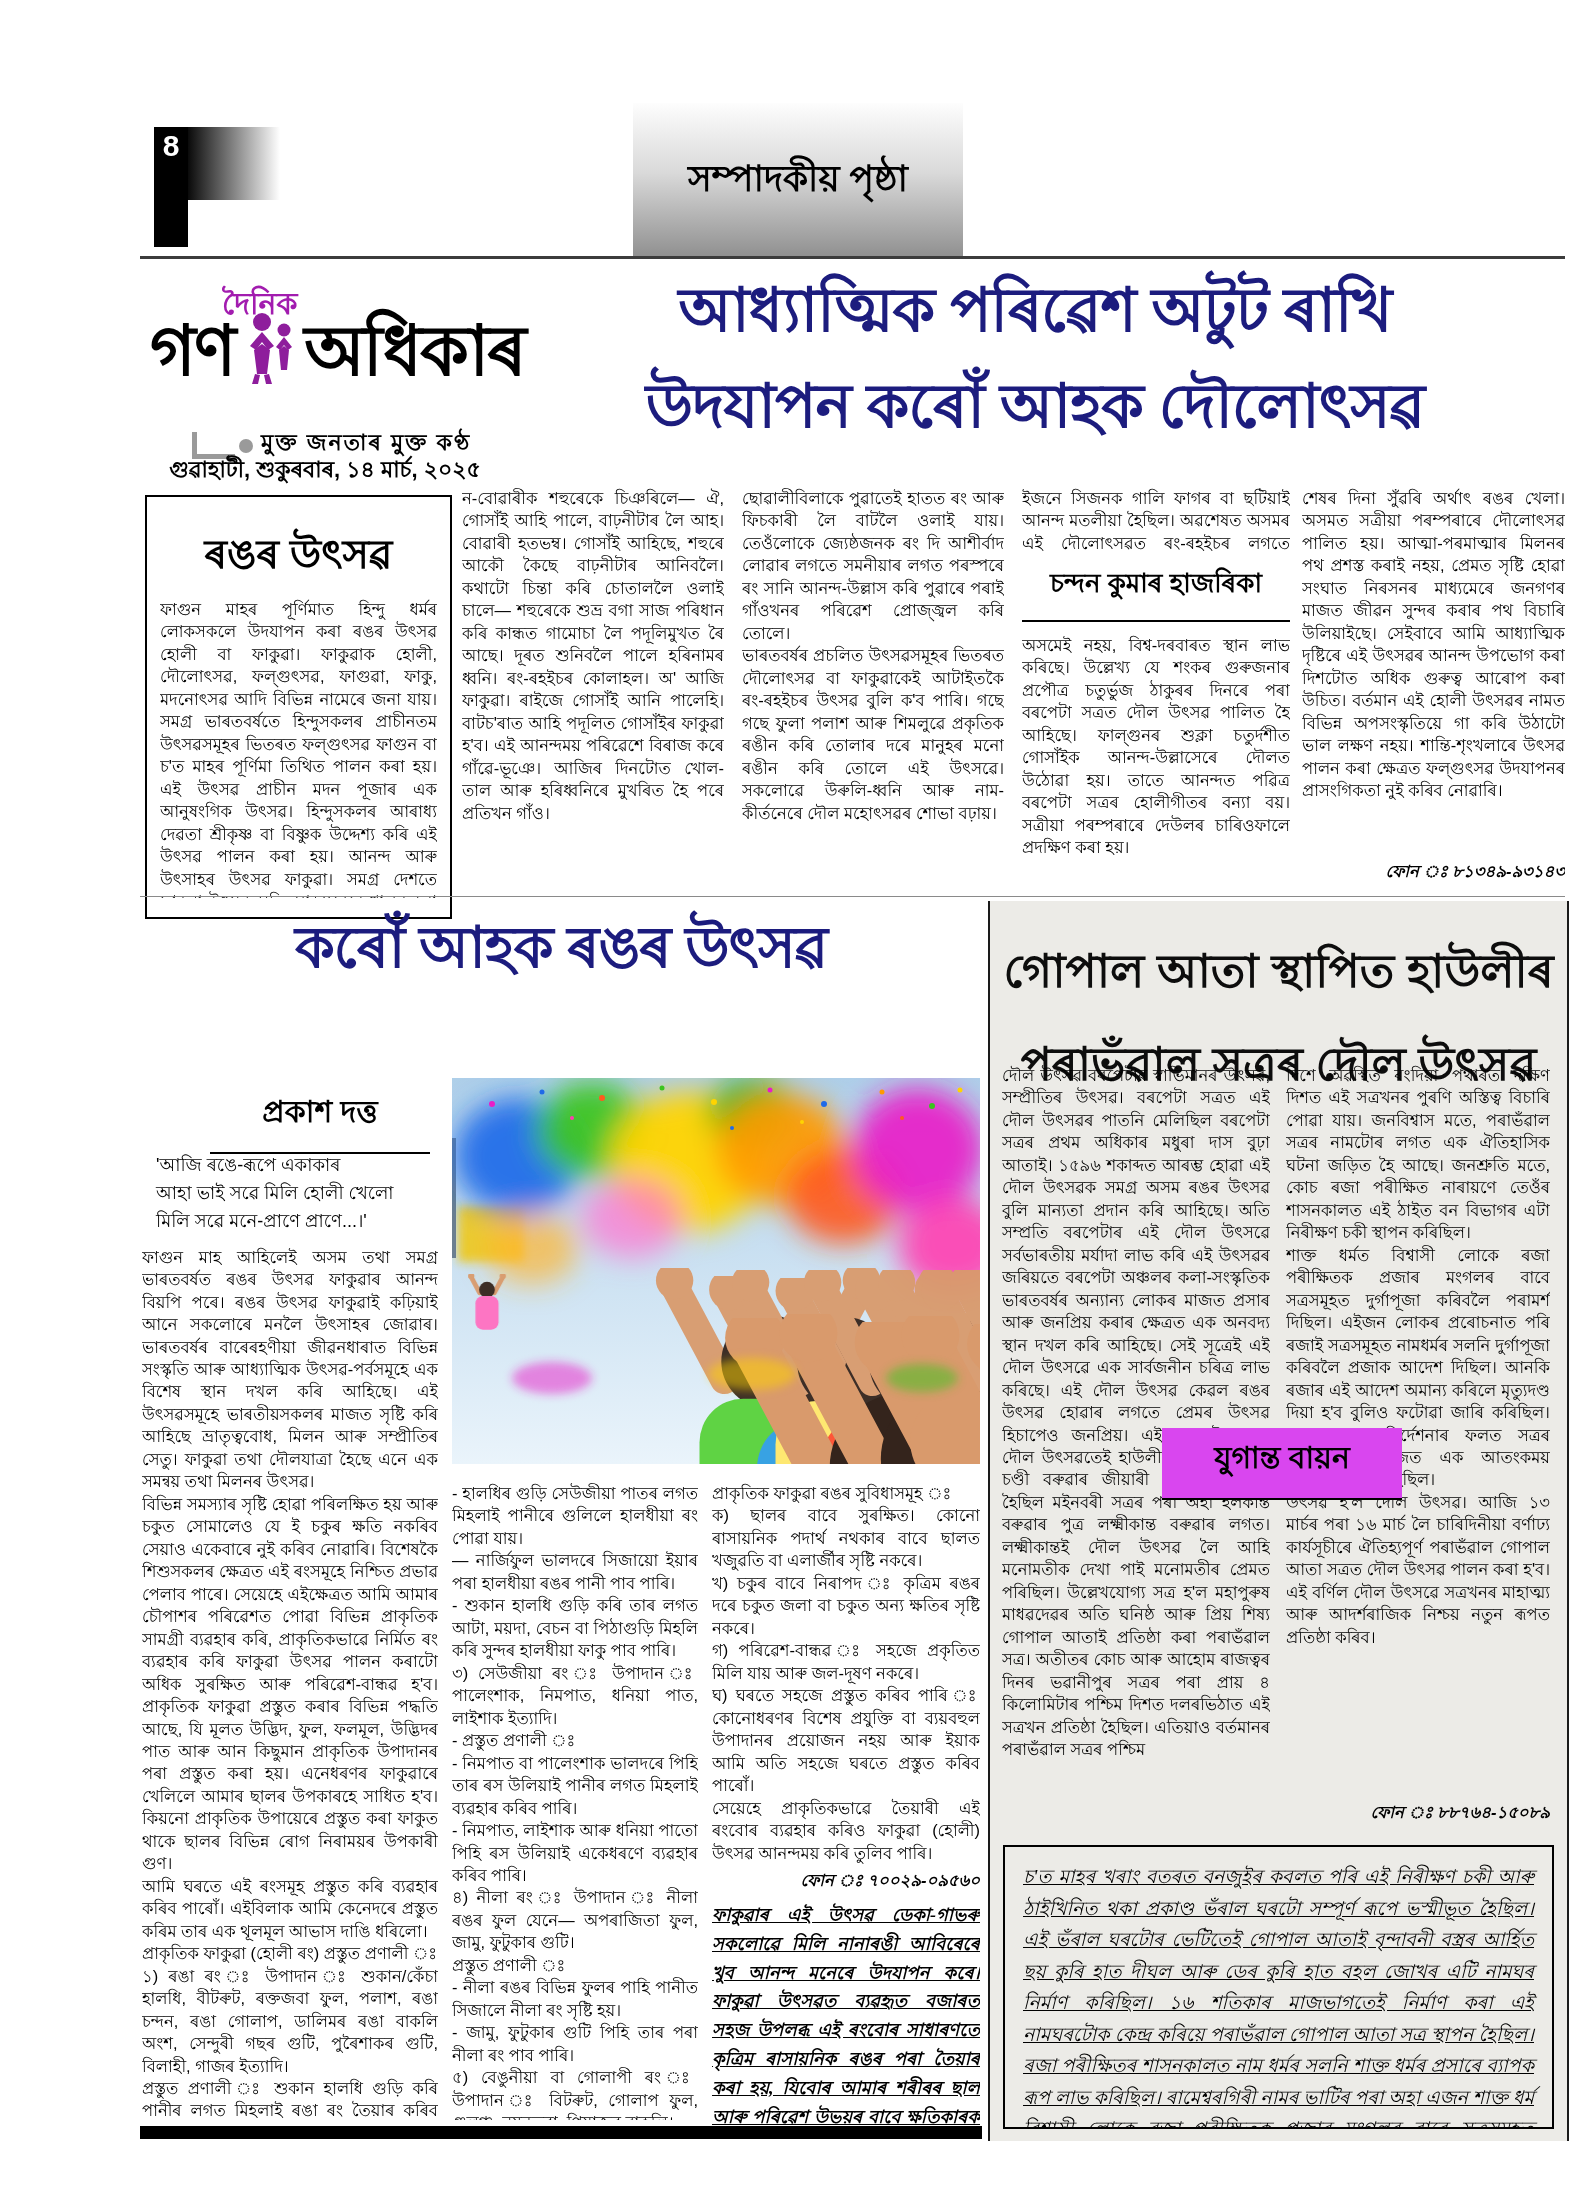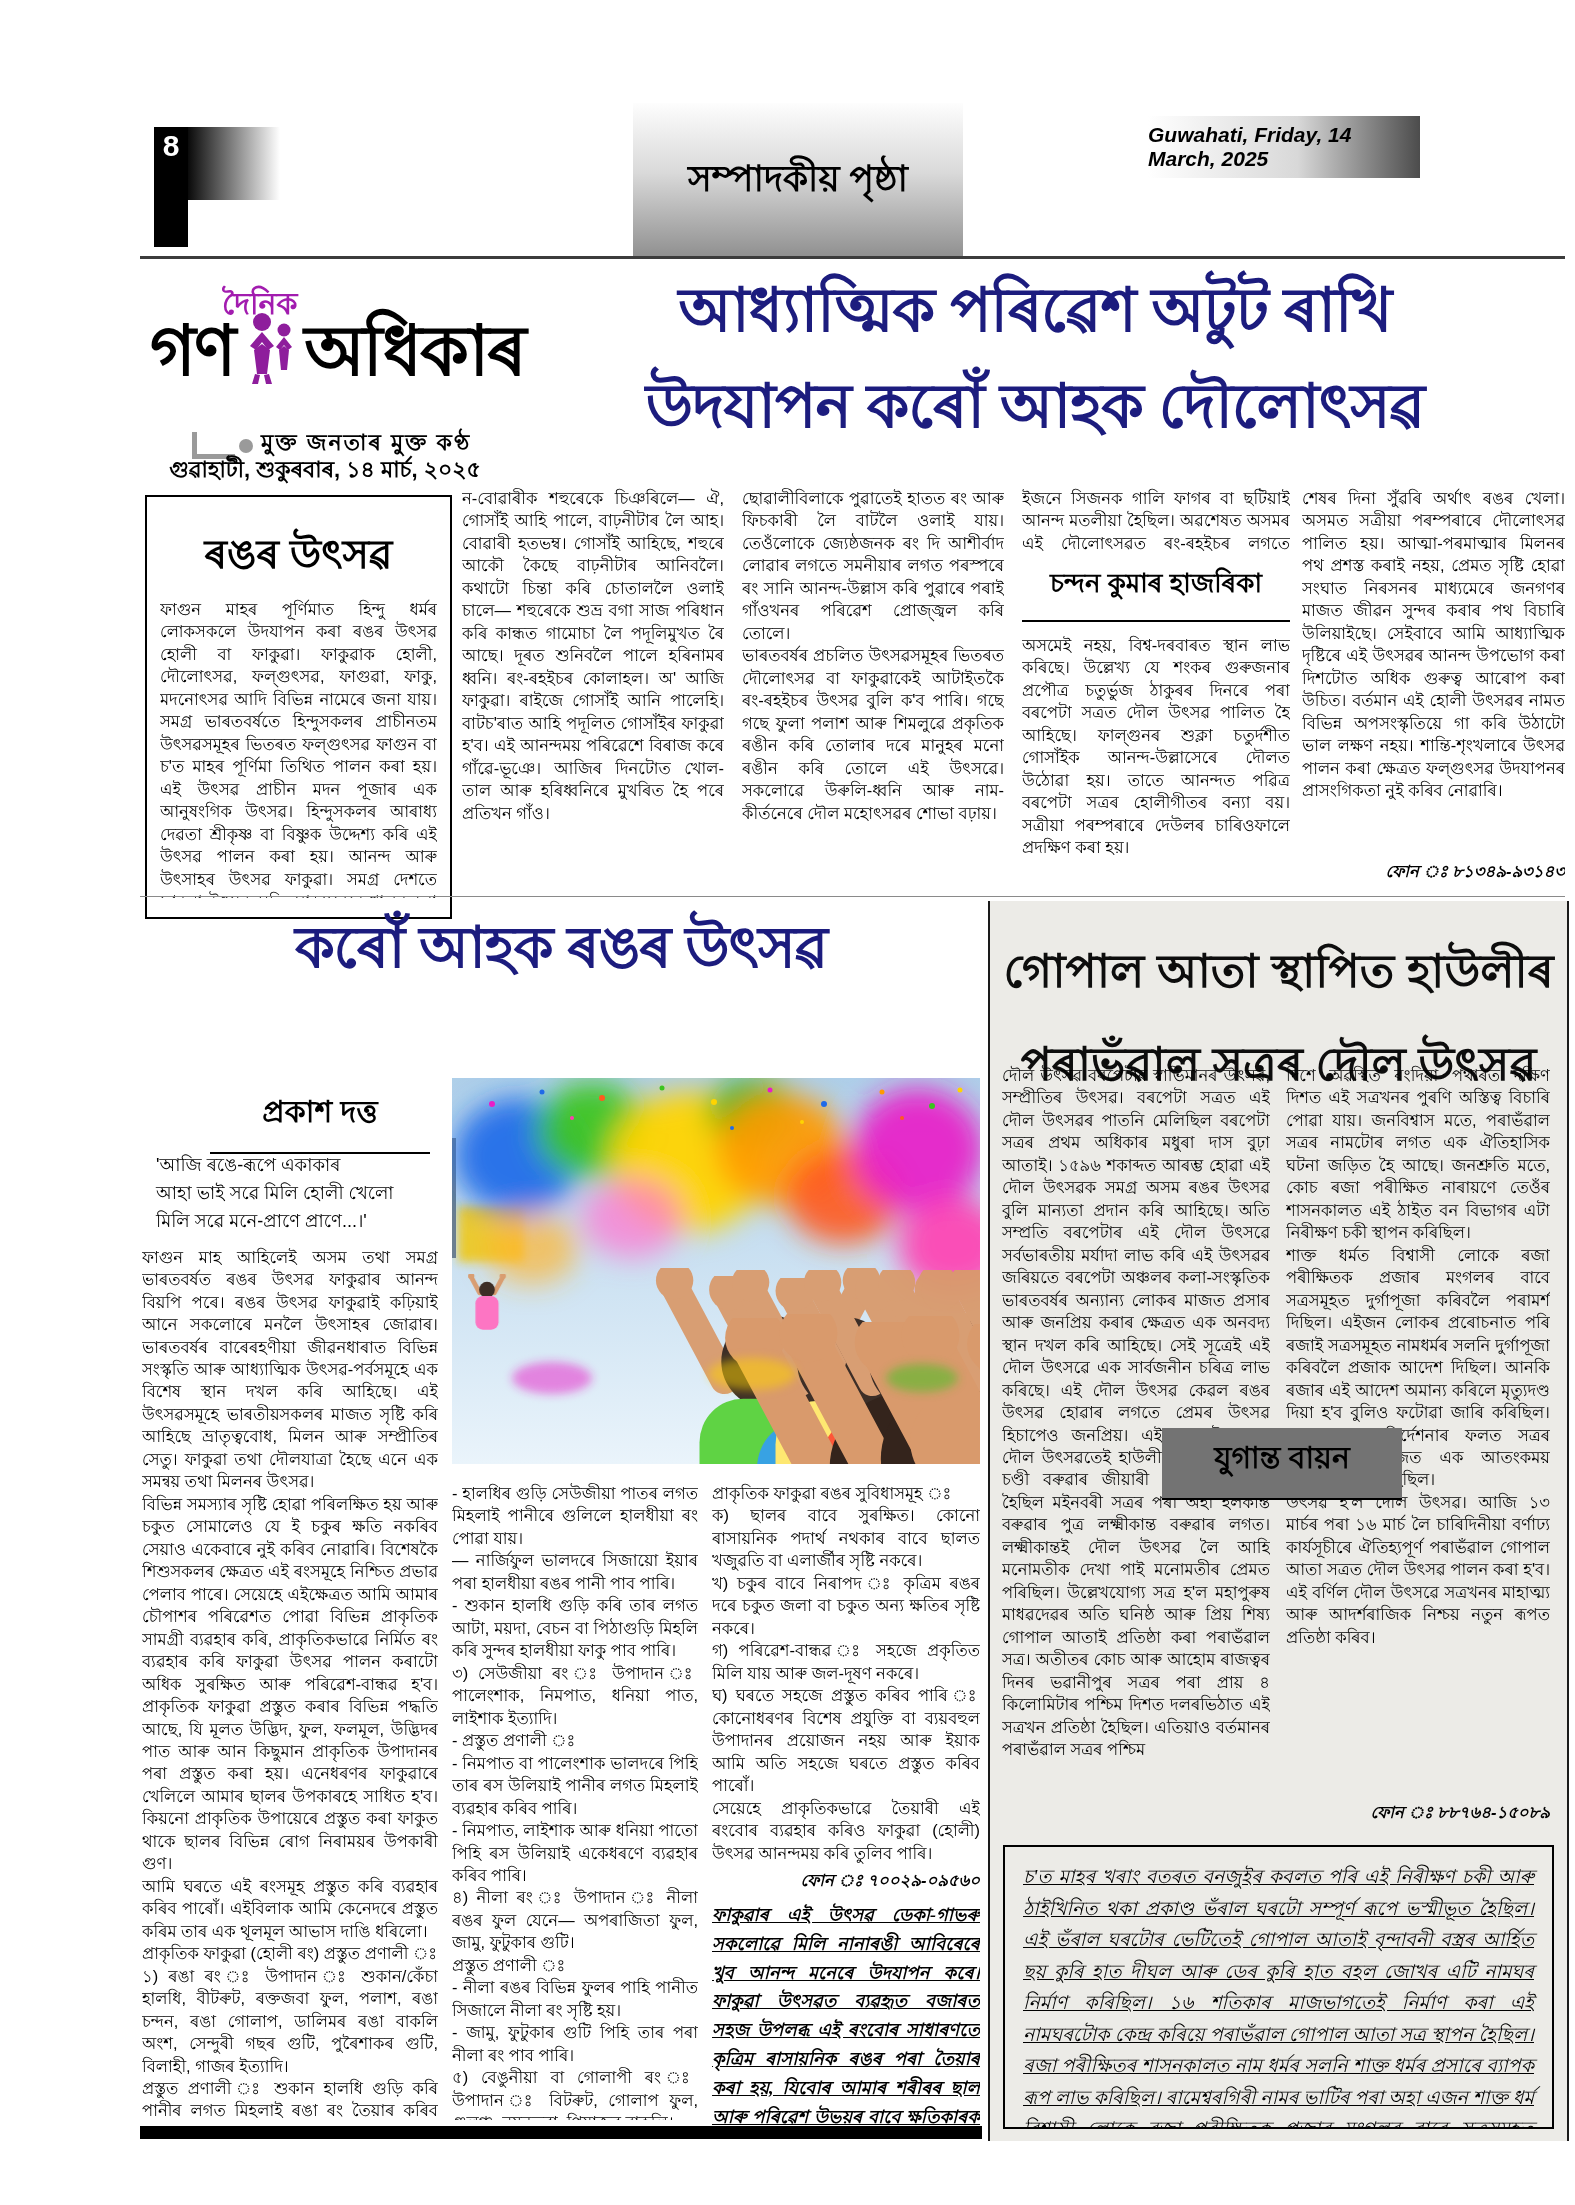--- a/index.html
+++ b/index.html
@@ -34,40 +34,39 @@
 
   .box1{border:2.5px solid #000;padding:24px 13px;}
   .box1-title{font-size:40px;font-weight:bold;text-align:center;margin:2px 0 8px 0;}
 
   .byline{font-weight:bold;text-align:center;border-bottom:2.5px solid #000;padding-bottom:13px;}
   .phone{font-style:italic;font-weight:bold;text-align:right;font-size:16.5px;margin-top:4px;}
 
   .poem{font-size:18px;line-height:1.55;white-space:pre-line;margin:0 0 10px 14px;}
 
   .graybox{background:#ecebe7;border-left:2px solid #1a1a1a;border-right:2px solid #1a1a1a;}
-  .byline3{background:#737373;font-size:30px;}
+  .byline3{background:#d946ef;font-size:30px;}
   .quotebox{border:2.5px solid #000;padding:14px 18px;background:#ecebe7;}
   .quotebox .qt{font-family:"Liberation Serif","DejaVu Serif",serif;font-style:italic;font-size:19px;
                 line-height:1.66;text-align:justify;text-decoration:underline;white-space:pre-line;}
   .pullquote{font-family:"Liberation Serif","DejaVu Serif",serif;font-style:italic;font-weight:bold;
              font-size:18px;line-height:1.6;text-align:justify;text-decoration:underline;white-space:pre-line;}
 
   .thin-rule{border-top:1.5px solid #8a8a8a;}
   .black-bar{background:#000;}
   .photo-frame{overflow:hidden;background:#bcd8ee;}
 </style>
 </head>
 <body>
 
 <div class="page">
 
   <div class="abs pageno" style="left:154px;top:127px;width:34px;height:118px;">8</div>
   <div class="abs grad-strip" style="left:188px;top:127px;width:92px;height:73px;"></div>
   <div class="abs hdr-center" style="left:633px;top:103px;width:330px;height:156px;">সম্পাদকীয় পৃষ্ঠা</div>
-  <div class="abs hdr-right" style="left:1148px;top:116px;width:272px;height:62px;">Guwahati, Friday, 14 March, 2025</div>
   <div class="abs hdr-rule" style="left:140px;top:256px;width:1425px;height:0;"></div>
 
   <div class="abs mast-daily" style="left:222px;top:280px;">দৈনিক</div>
   <div class="abs mast-row" style="left:150px;top:312px;">
     <span class="mast-big">গণ</span>
     <span style="display:inline-block;width:58px;height:74px;">
       <svg viewBox="0 0 58 74" width="58" height="74">
         <g fill="#8e1d9c">
           <circle cx="22" cy="10" r="9"></circle>
           <path d="M22 20 L10 34 L16 38 L22 30 L28 38 L34 34 Z"></path>

